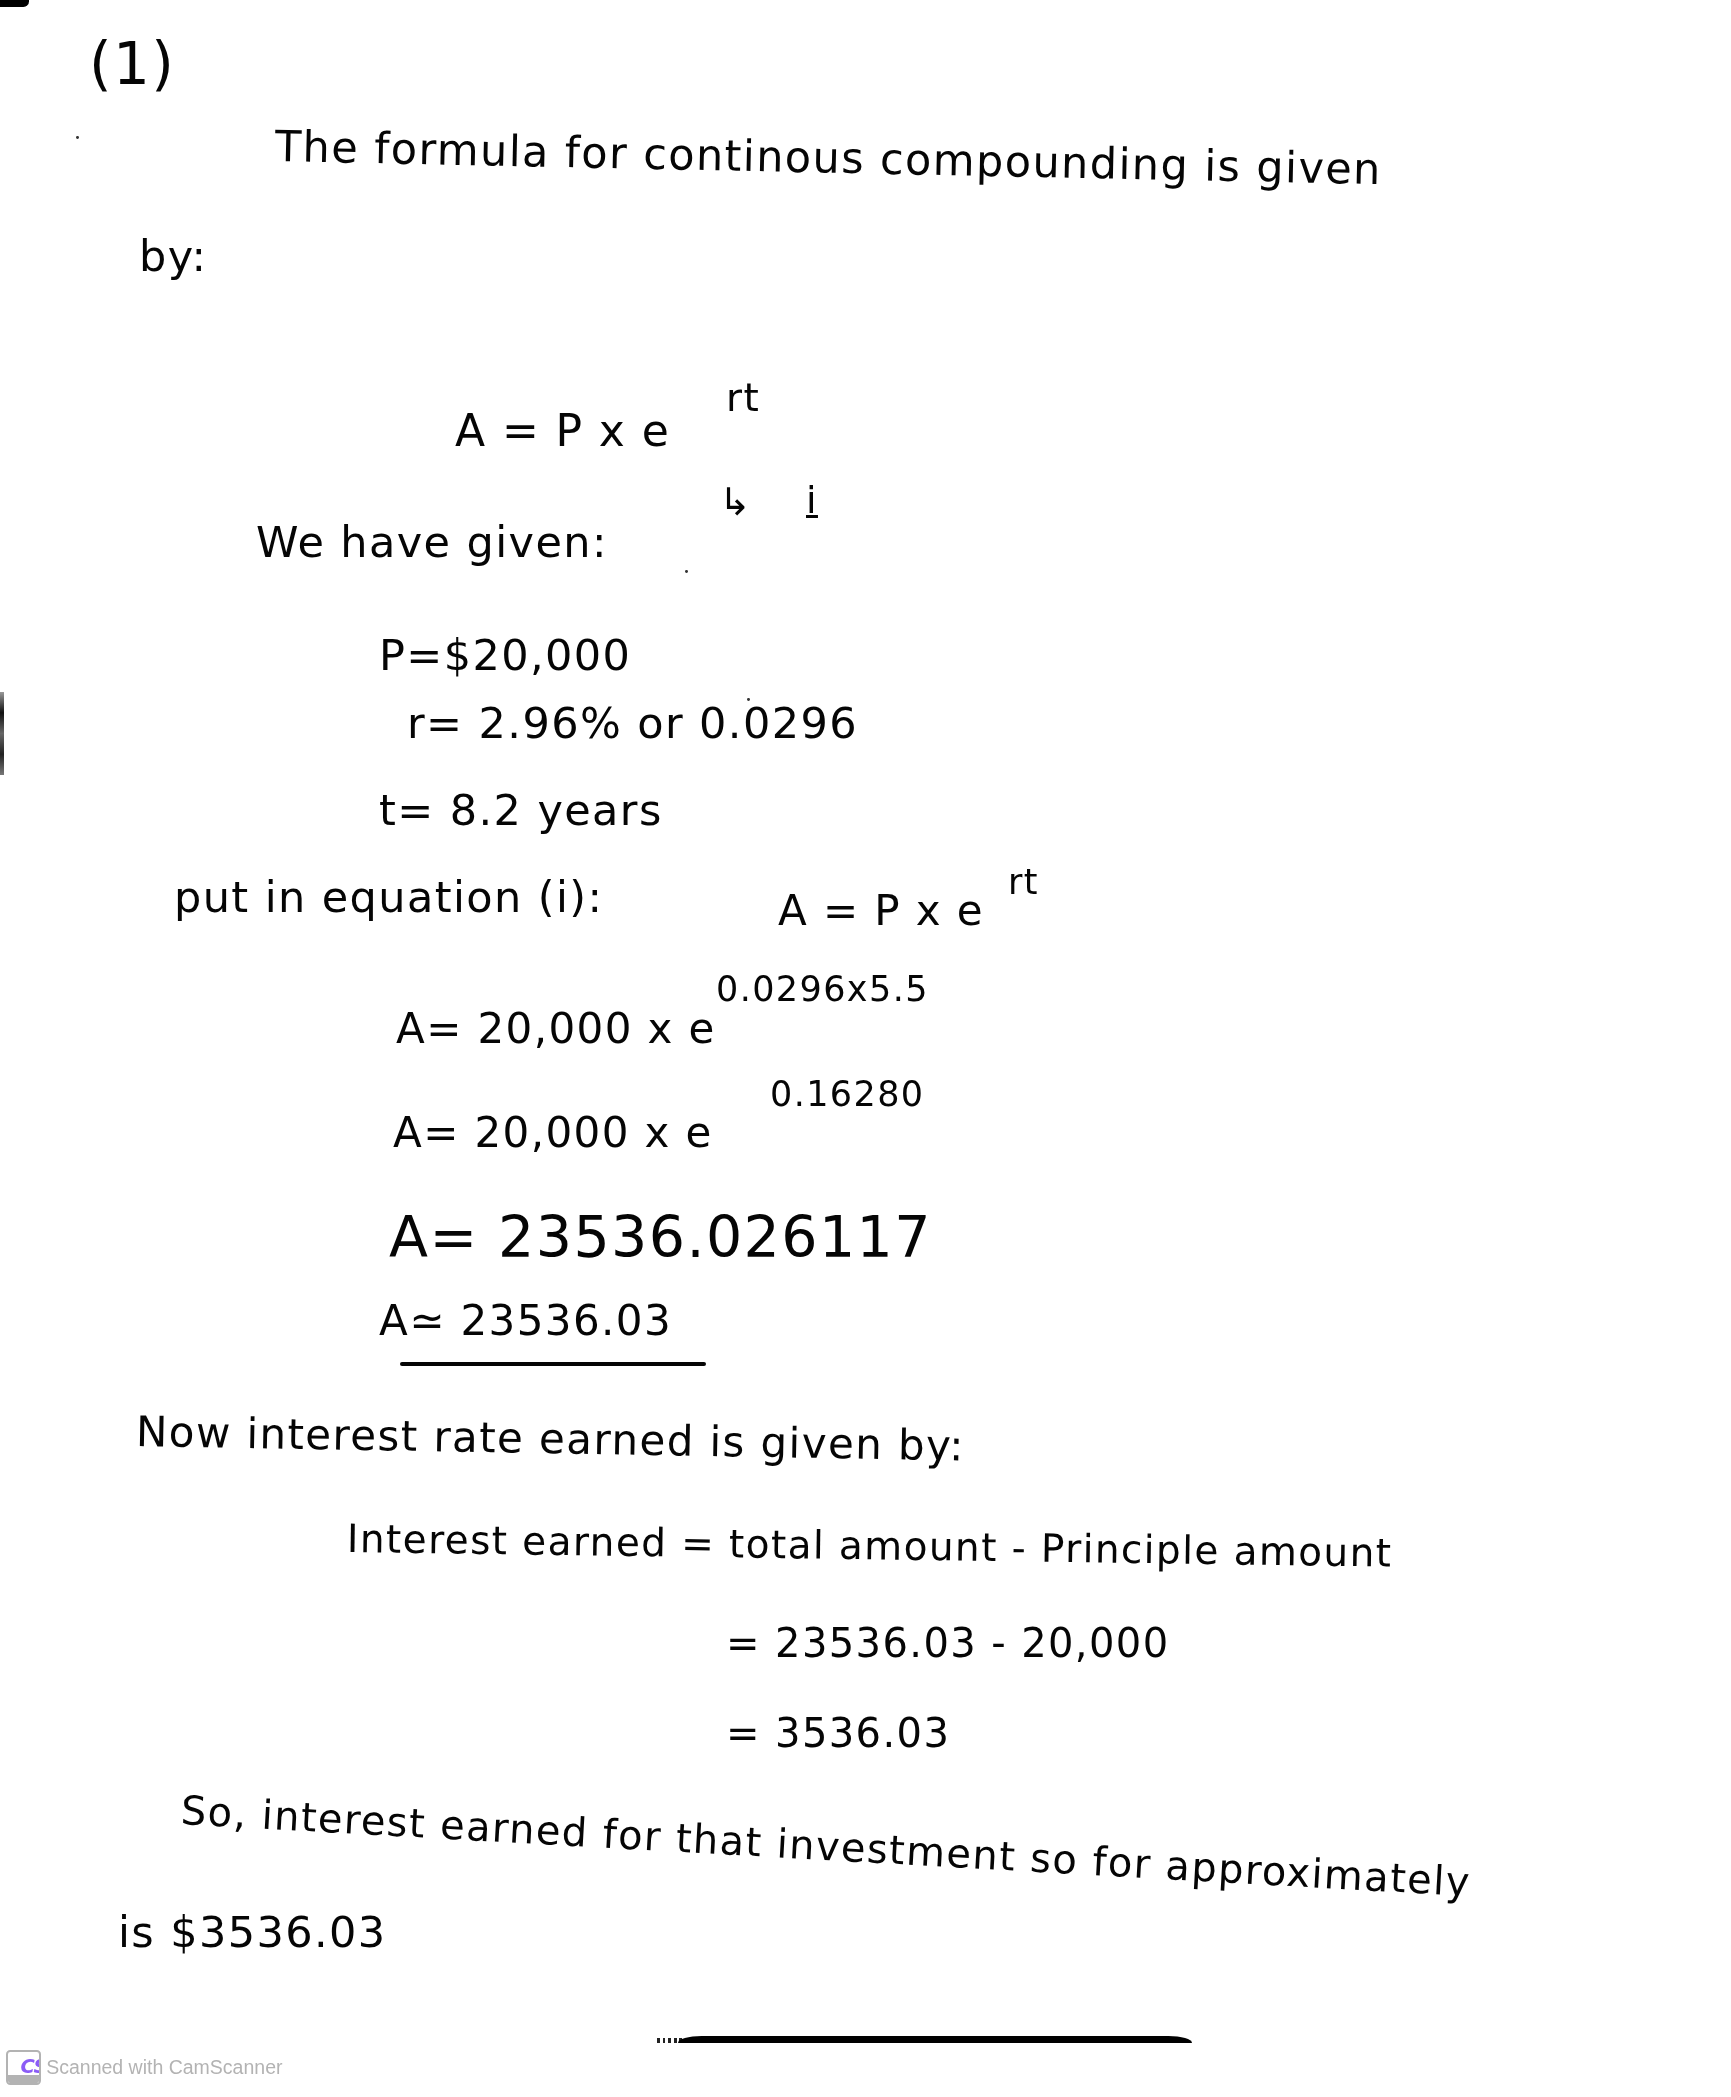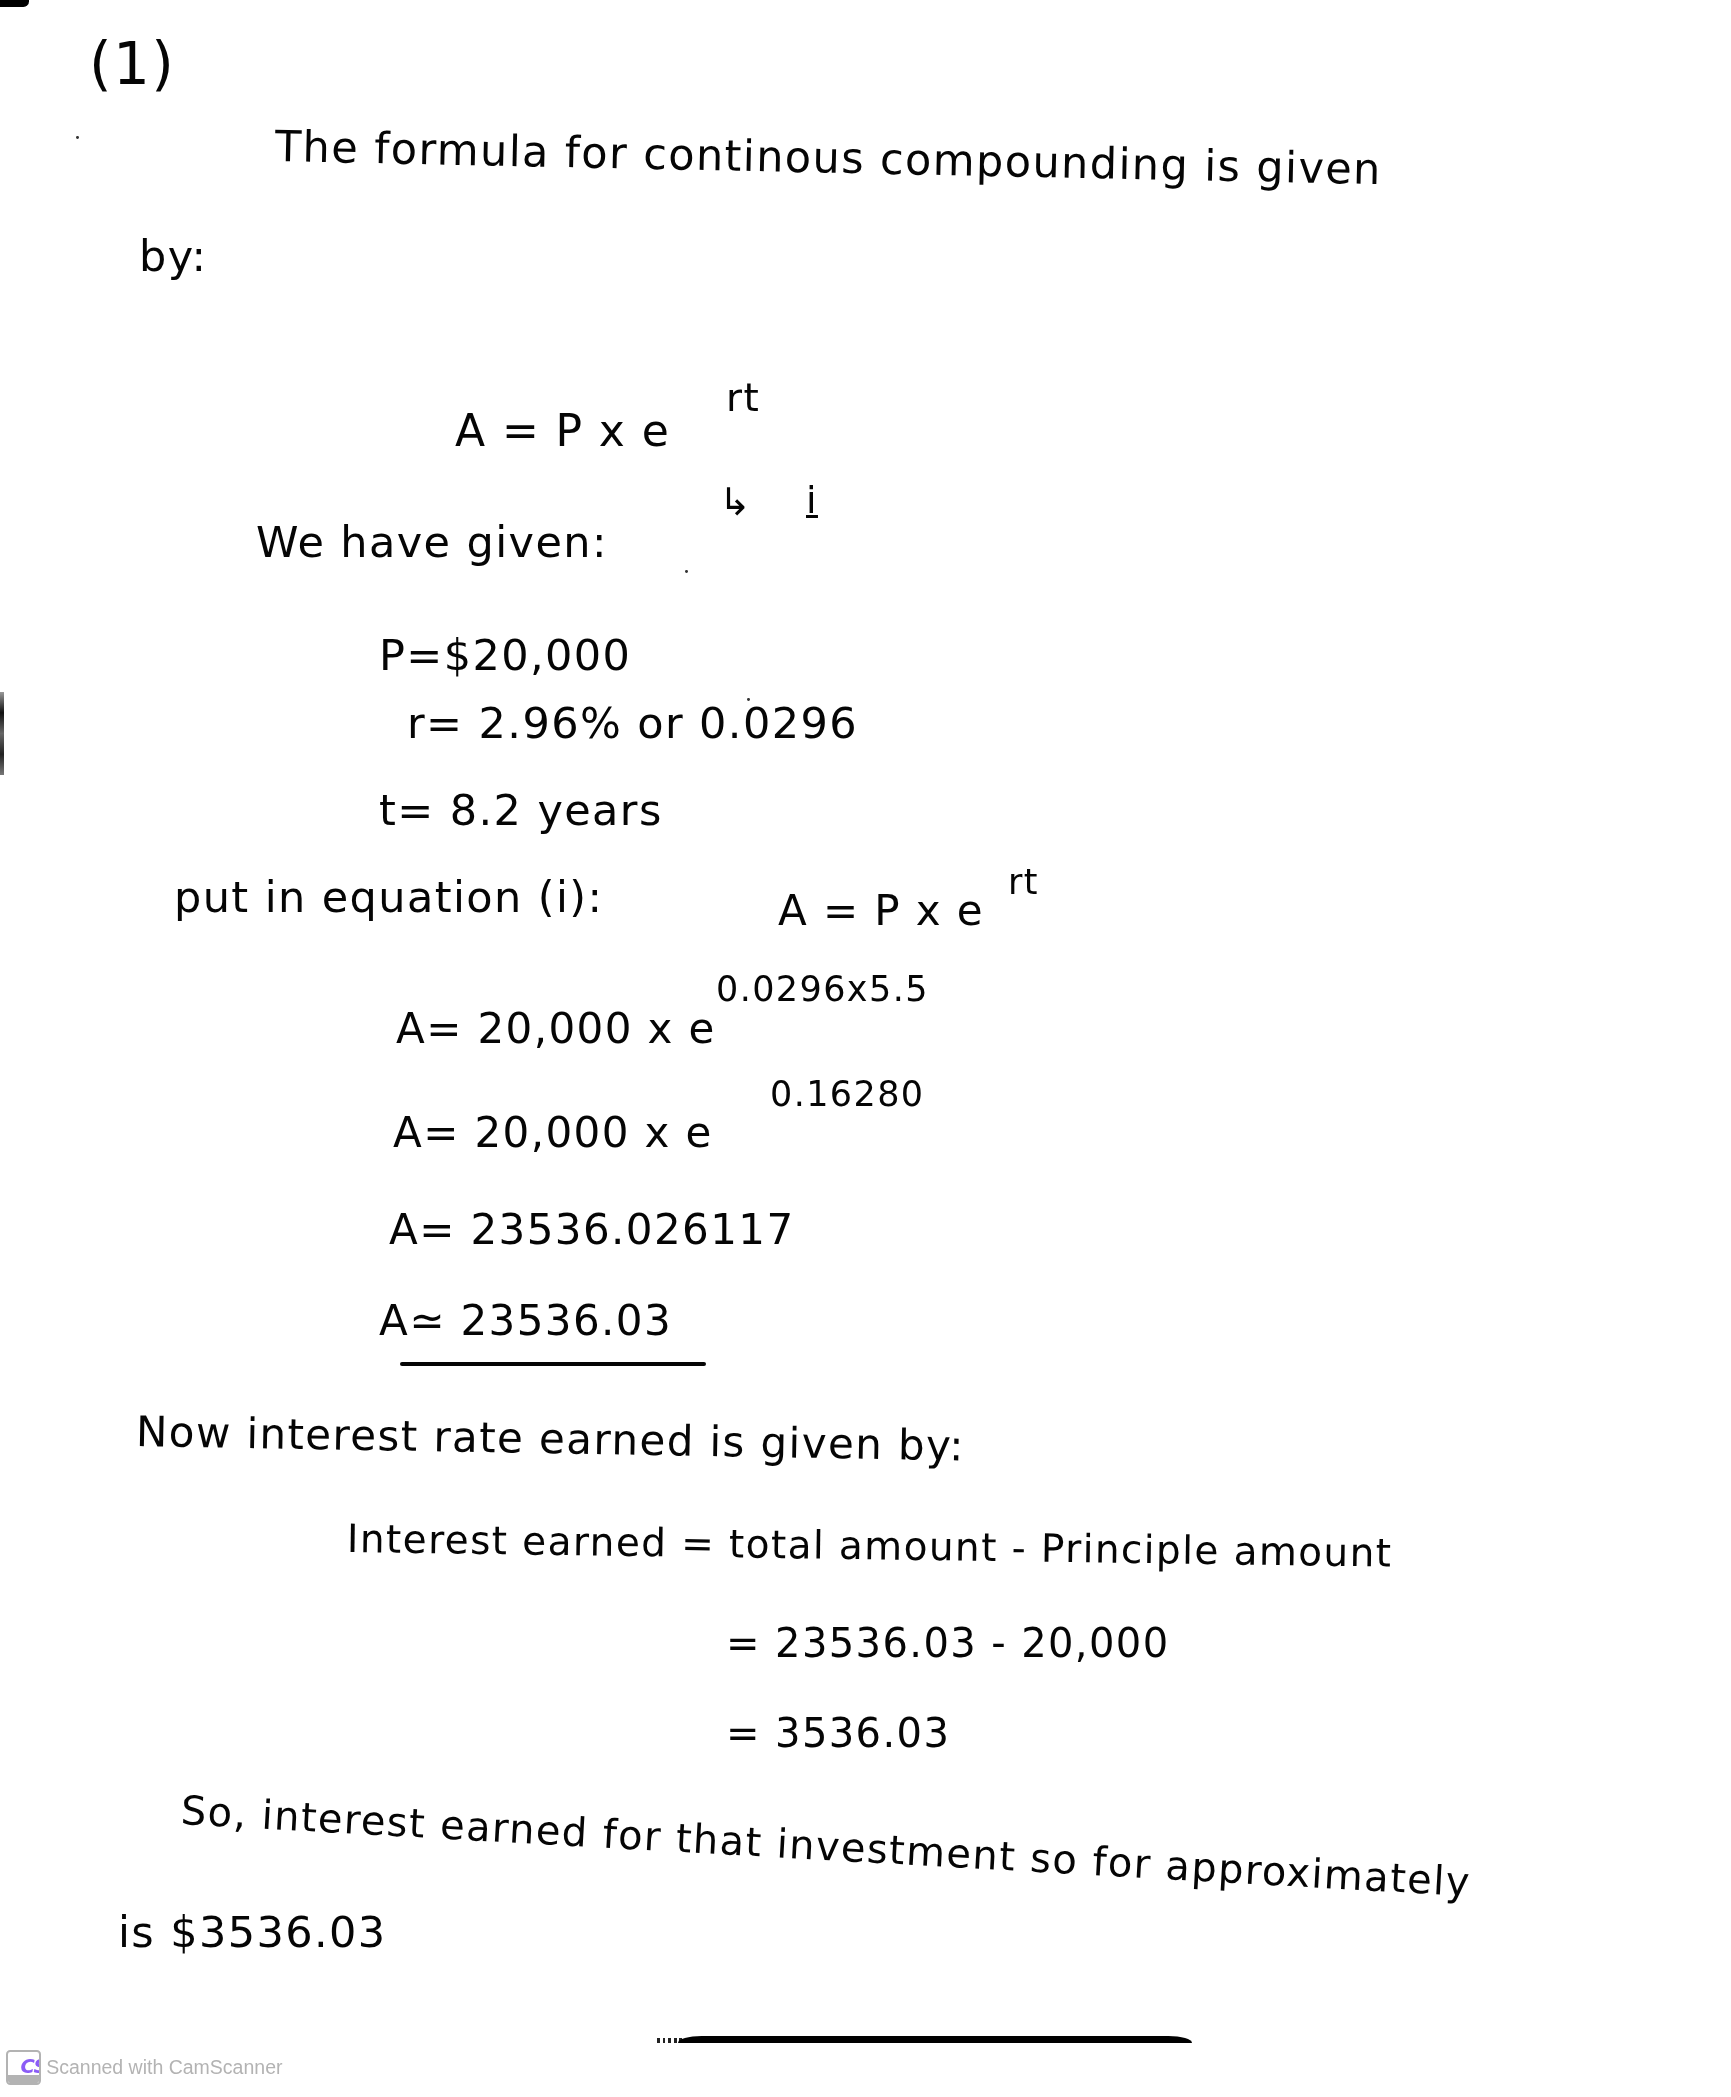--- a/index.html
+++ b/index.html
@@ -67,21 +67,21 @@
   <div class="sup" style="left:1008px; top:862px; font-size:35px;">rt</div>
 </div>
 
 <div>
   <div class="hw" style="left:396px; top:1008px; font-size:42px;">A= 20,000 x e</div>
   <div class="sup" style="left:716px; top:969px; font-size:35px;">0.0296x5.5</div>
 
   <div class="hw" style="left:393px; top:1112px; font-size:42px;">A= 20,000  x  e</div>
   <div class="sup" style="left:754px; top:1074px; font-size:35px;margin-left:16px;">0.16280</div>
 
-  <div class="hw" style="left:389px; top:1209px; font-size:42px;">A=  23536.026117</div>
+  <div class="hw" style="left:389px; top:1209px; font-size:57px;">A=  23536.026117</div>
 
   <div class="hw" style="left:379px; top:1300px; font-size:42px;">A≃ 23536.03</div>
   <div class="underline" style="left:400px; top:1362px; width:306px;"></div>
 </div>
 
 <div class="hw" style="left:136px; top:1411px; font-size:42px; transform: rotate(1deg); transform-origin:left;">Now interest rate earned is given by:</div>
 <div class="hw" style="left:347px; top:1519px; font-size:39px; transform: rotate(0.8deg); transform-origin:left;">Interest earned = total amount - Principle amount</div>
 
 <div>
   <div class="hw" style="left:726px; top:1623px; font-size:40px;">= 23536.03 - 20,000</div>

